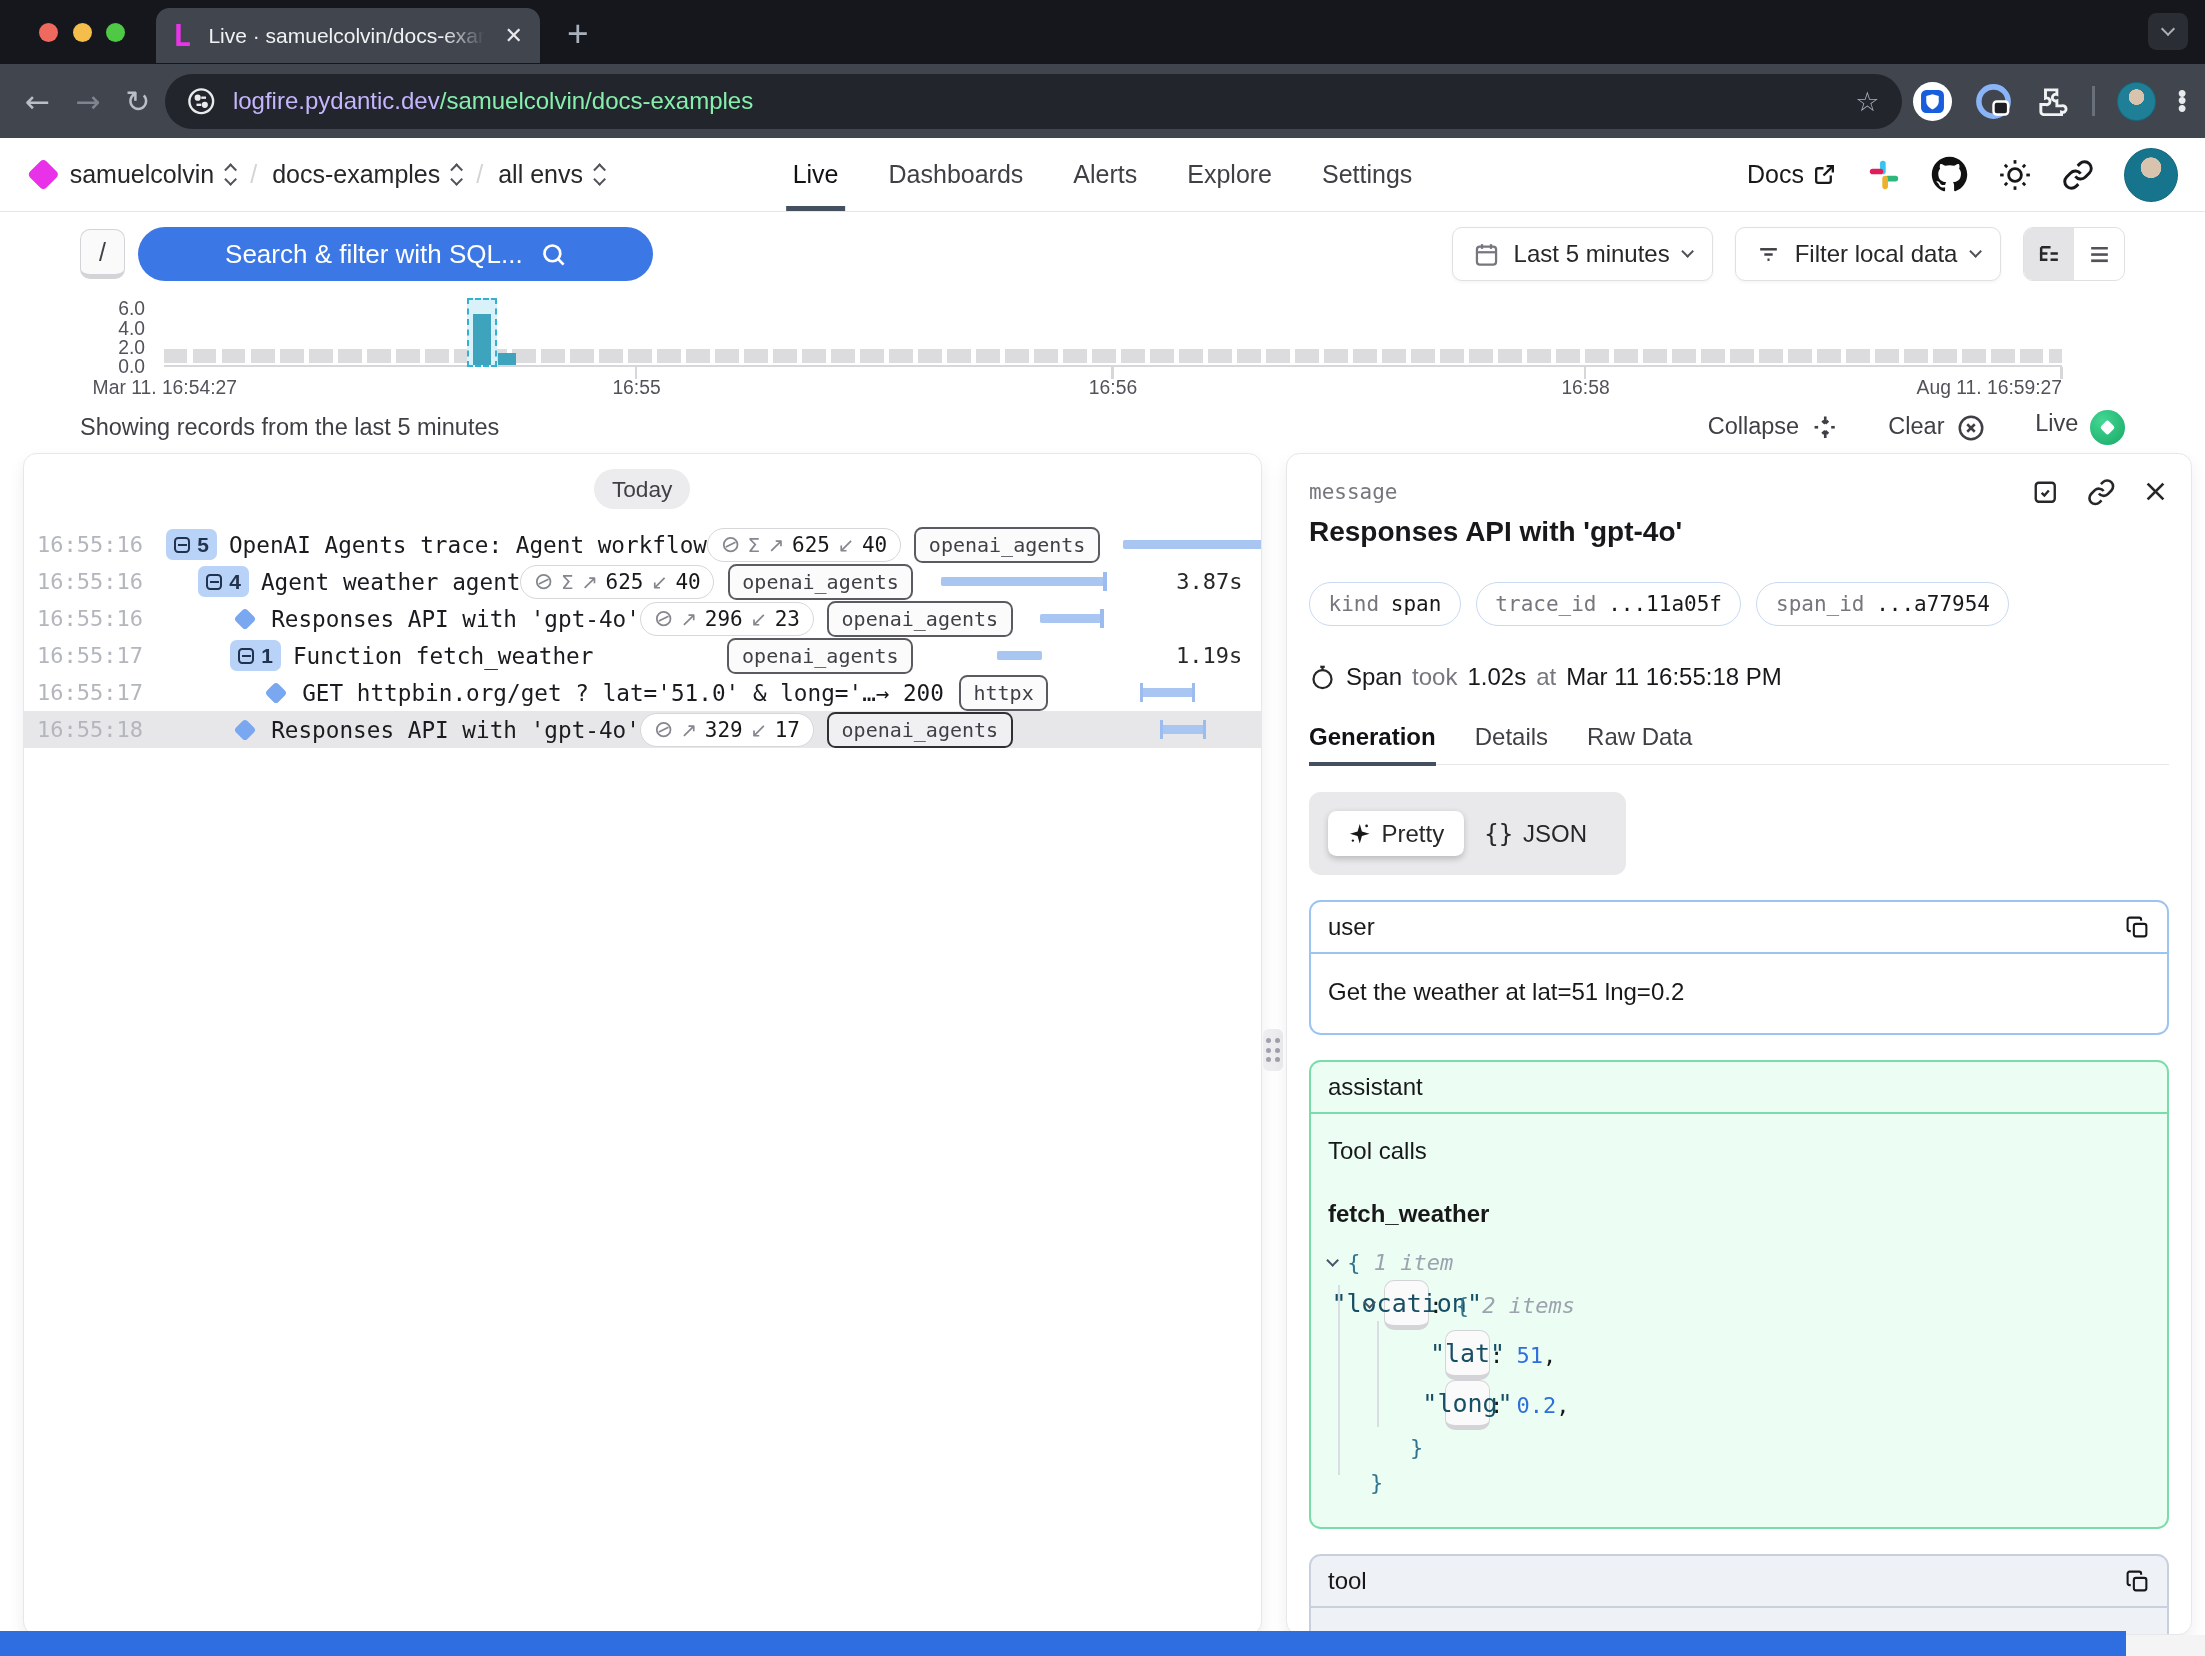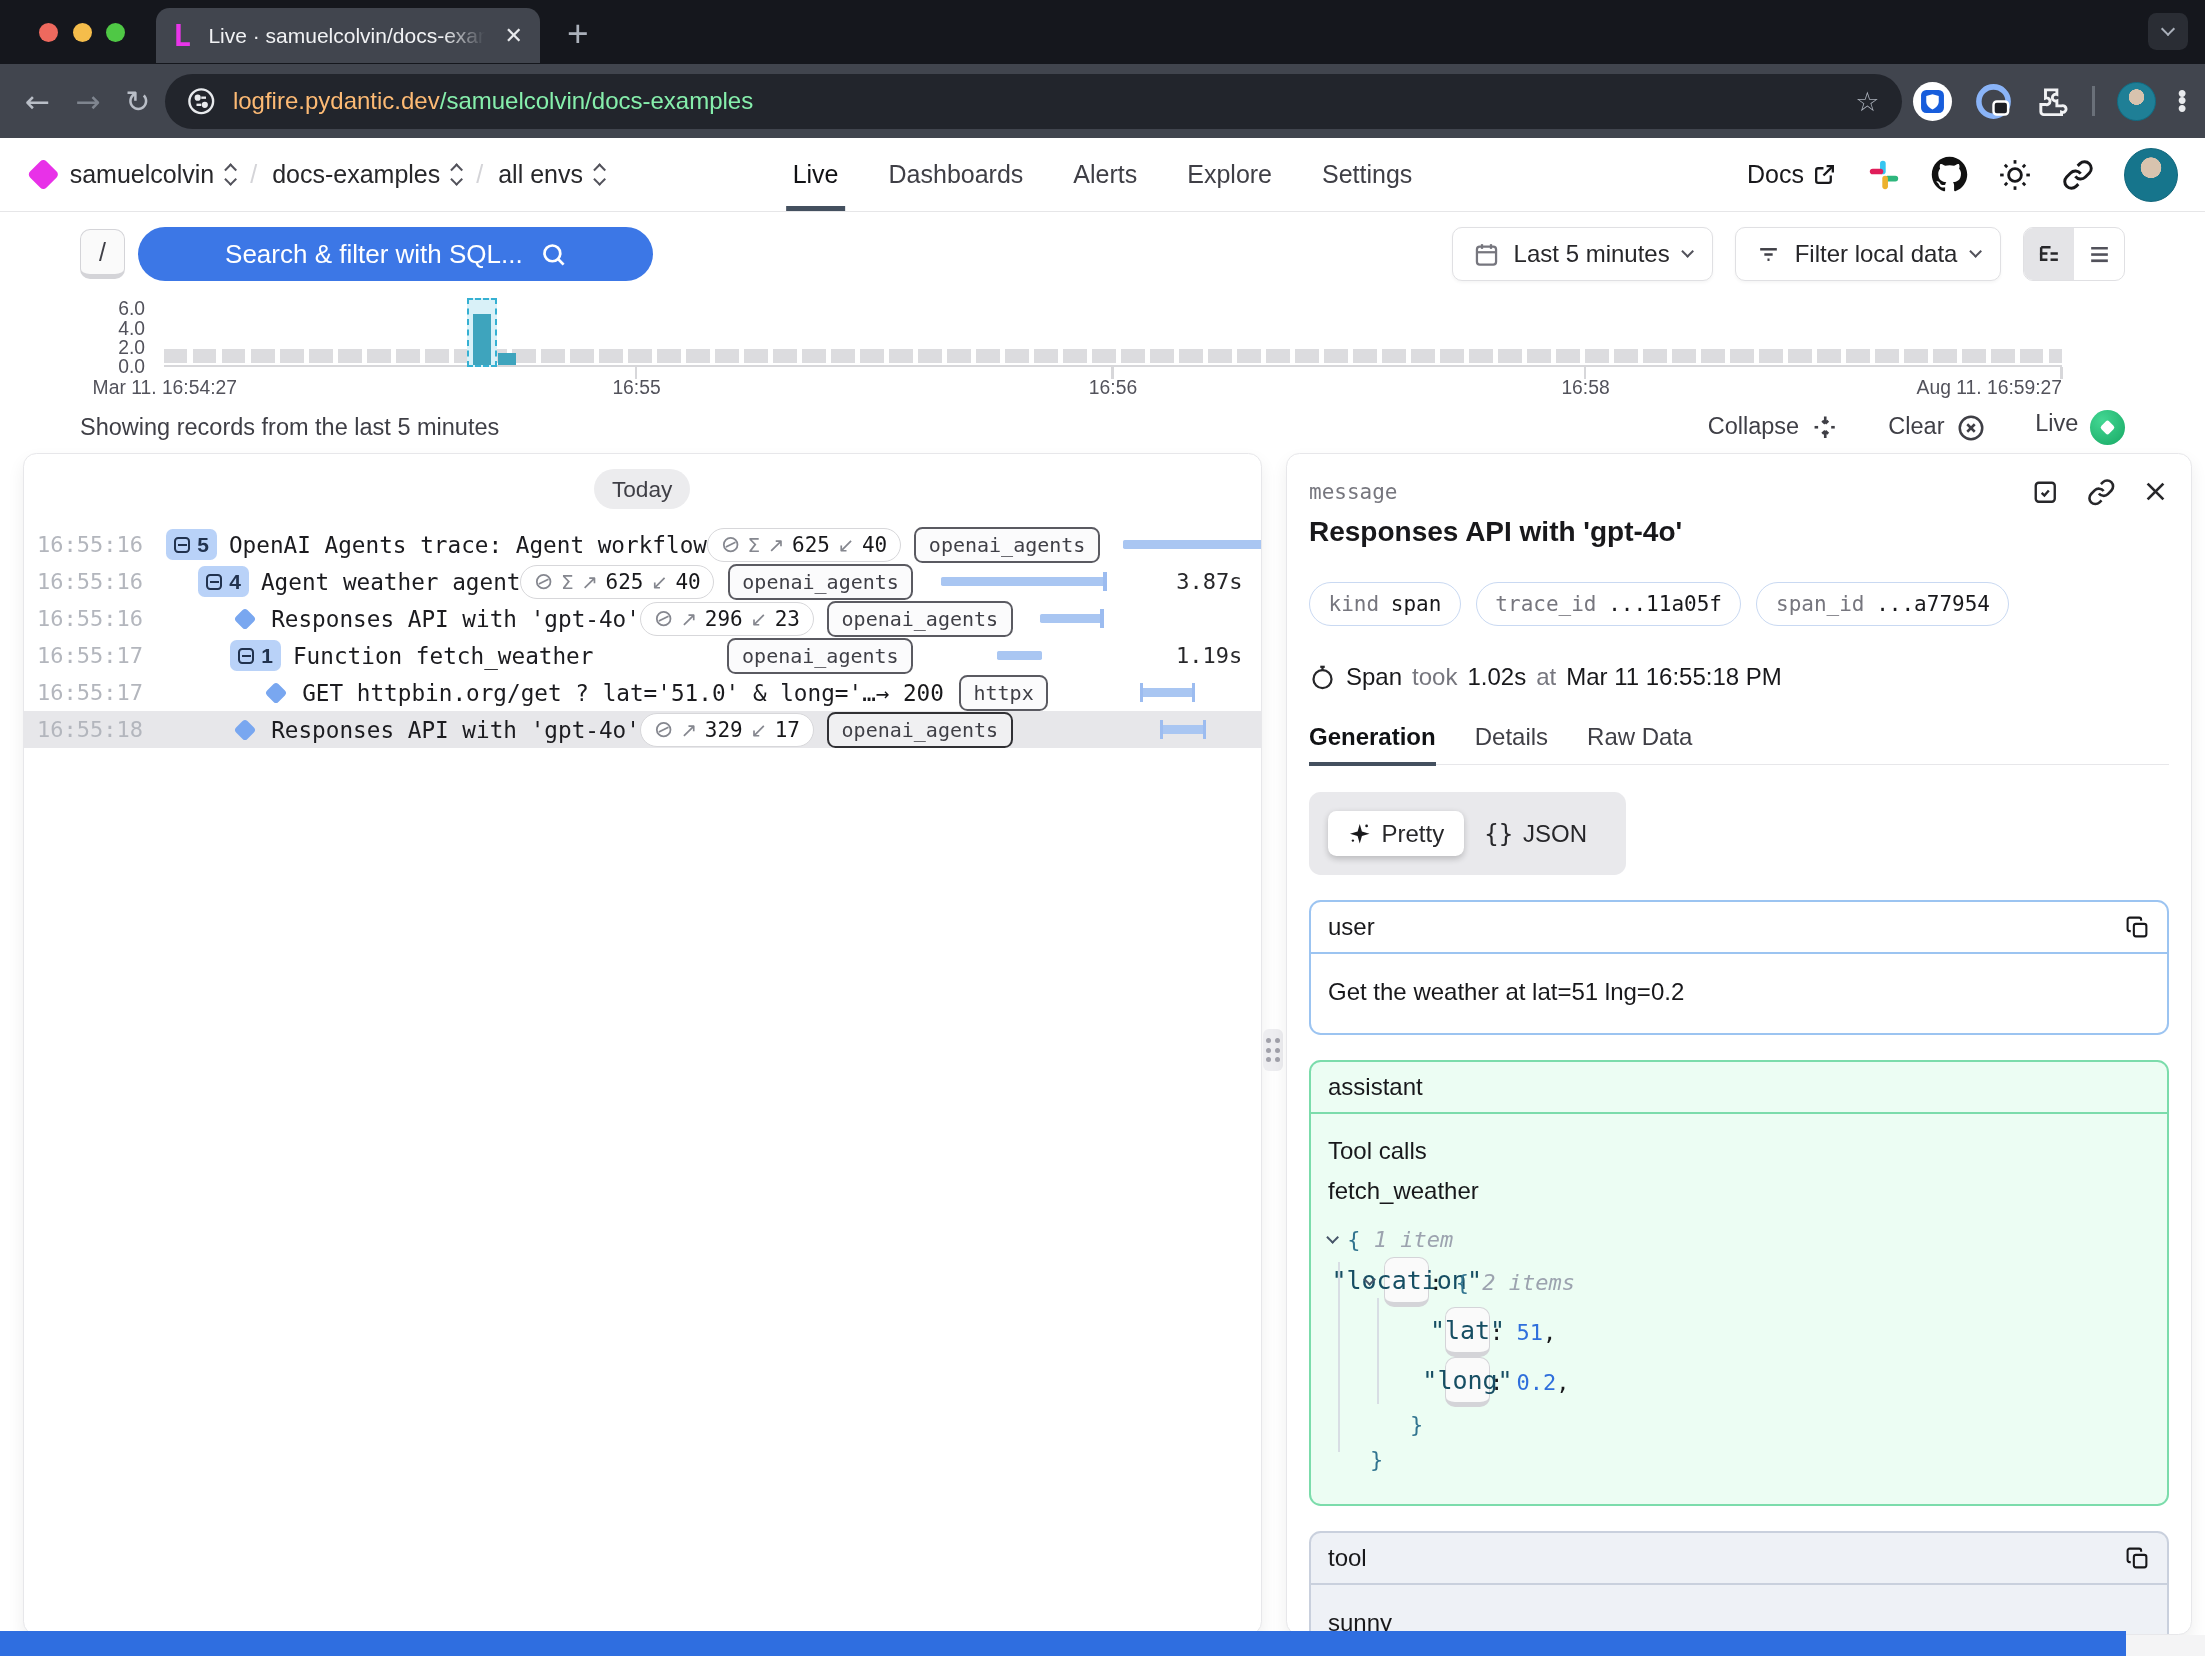--- a/index.html
+++ b/index.html
@@ -24,21 +24,21 @@
   .tabsearch { position:absolute; right:17px; top:13.4px; width:40px; height:37px; background:#2a2d34;
                border-radius:8.4px; display:flex; align-items:center; justify-content:center; }
   .chev { width:10px; height:10px; border-right:2.5px solid #aab0ba; border-bottom:2.5px solid #aab0ba;
           transform:rotate(45deg); margin-top:-5px; }
   .chromebar { position:absolute; top:64px; left:0; right:0; height:74px; background:#41454e;
                display:flex; align-items:center; }
   .navbtn { font-family:"DejaVu Sans",sans-serif; font-size:30px; color:#b9bec7; margin-left:25px; }
   .navbtn.dim { color:#7f858f; }
   .urlpill { flex:1; height:55px; margin:0 11.7px 0 15px; background:#22252c; border-radius:28px;
              display:flex; align-items:center; padding:0 22px; font-size:24px; }
-  .urlhost { color:#fdba74;text-align:right; } .urlpath { color:#86efac; }
+  .urlhost { color:#c4b5fd;text-align:right; } .urlpath { color:#86efac; }
   .star { margin-left:auto; font-family:"DejaVu Sans",sans-serif; font-size:27px; color:#aab0ba; }
   .exts { display:flex; align-items:center; gap:22px; margin-right:18.5px; }
   .bw { width:39px; height:39px; background:#fff; border-radius:50%; display:flex; align-items:center; justify-content:center; }
   .divider-v { width:2.5px; height:30px; background:#6a7079; }
   .chrome-avatar { width:39px; height:39px; border-radius:50%;
       background:radial-gradient(circle at 50% 38%, #d8c3ae 0 26%, #1f7f96 27%); border:1.7px solid #0f6e86; }
   .kebab { color:#e8eaed; font-size:25px; letter-spacing:0; line-height:7.6px; text-align:center; }
 
   
   .appheader { position:absolute; top:138px; left:0; right:0; height:74px; background:#fff;
@@ -158,21 +158,21 @@
   .card.user { border-color:#9cc4f1; background:#fff; }
   .card.assistant { border-color:#7bdcab; background:#ecfdf3; }
   .card.tool { border-color:#c9d0dd; background:#eef1f6; }
   .card-h { height:52px; display:flex; align-items:center; padding:0 17px; color:#18181b; border-bottom:2.1px solid; }
   .card.user .card-h { border-color:#9cc4f1; }
   .card.assistant .card-h { border-color:#7bdcab; }
   .card.tool .card-h { border-color:#c9d0dd; }
   .copybtn { margin-left:auto; color:#18181b; }
   .card-b { padding:23.5px 17px 27px; color:#18181b; }
   .tc-label { font-size:24px; }
-  .tc-name { margin-top:12px; font-size:24px; }
+  .tc-name { margin-top:35px; font-size:24px;font-weight:bold; }
   .jt { margin-top:17px; font-family:"DejaVu Sans Mono",monospace; font-size:22px; line-height:35px;
         color:#18181b; position:relative; }
   .jt::before { content:""; position:absolute; left:10px; top:40px; bottom:25px; width:1.7px; background:#d8dee4; }
   .jt::after { content:""; position:absolute; left:49px; top:76px; height:106px; width:1.7px; background:#d8dee4; }
   .jline { display:flex; align-items:center; white-space:pre; }
   .jchev { width:9.2px; height:9.2px; border-right:2.5px solid #475569; border-bottom:2.5px solid #475569;
            transform:rotate(45deg); margin:-5px 10px 0 0; flex:none; }
   .jseg.brace { color:#31748f; } .jseg.muted { color:#9ca3af; font-style:italic; }
   .jseg.key { color:#164e63; } .jseg.num { color:#2f6fdc; } .jseg.plain { color:#18181b; }
 </style>

